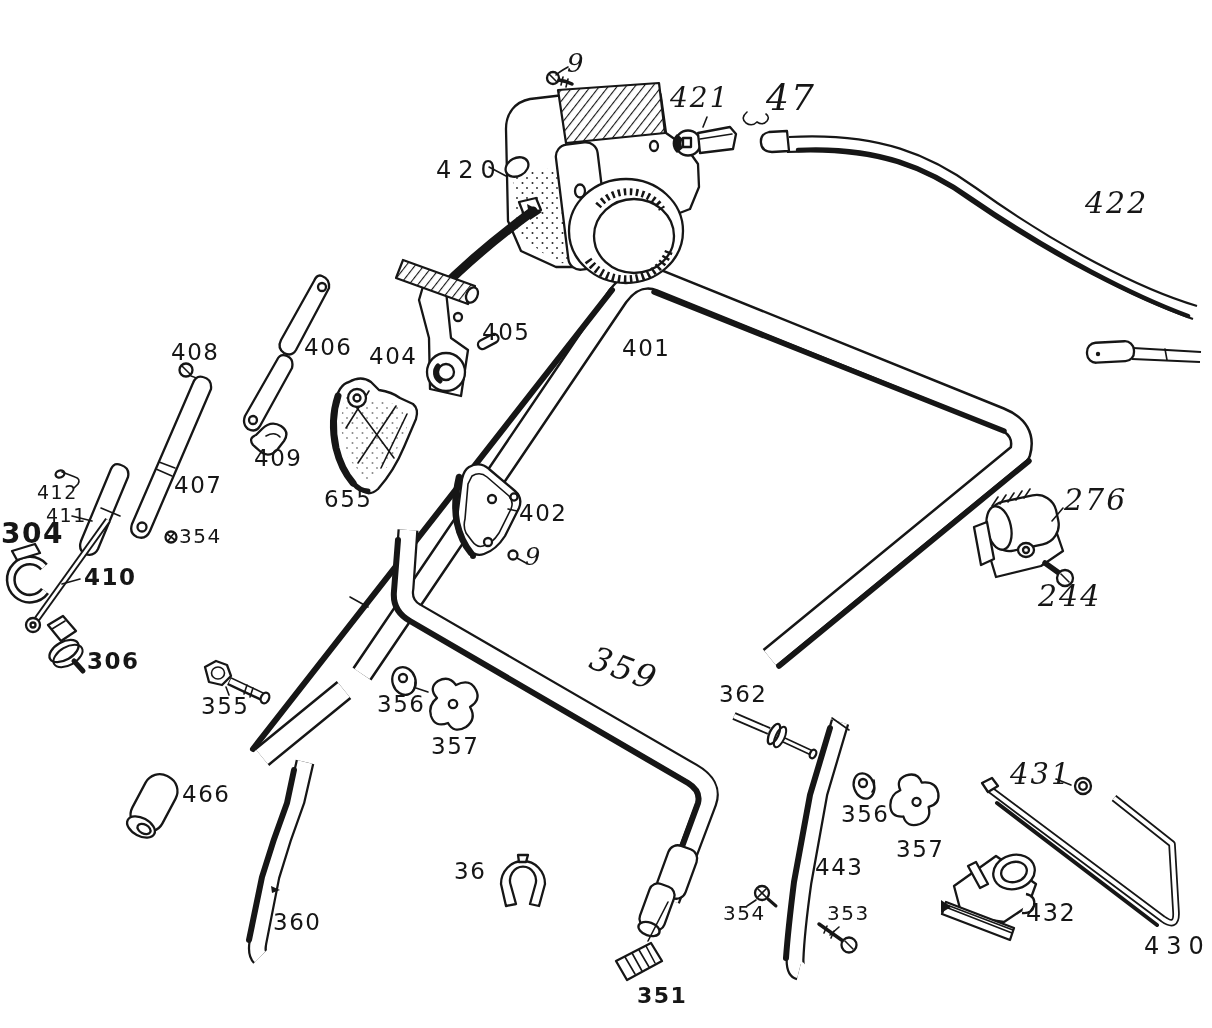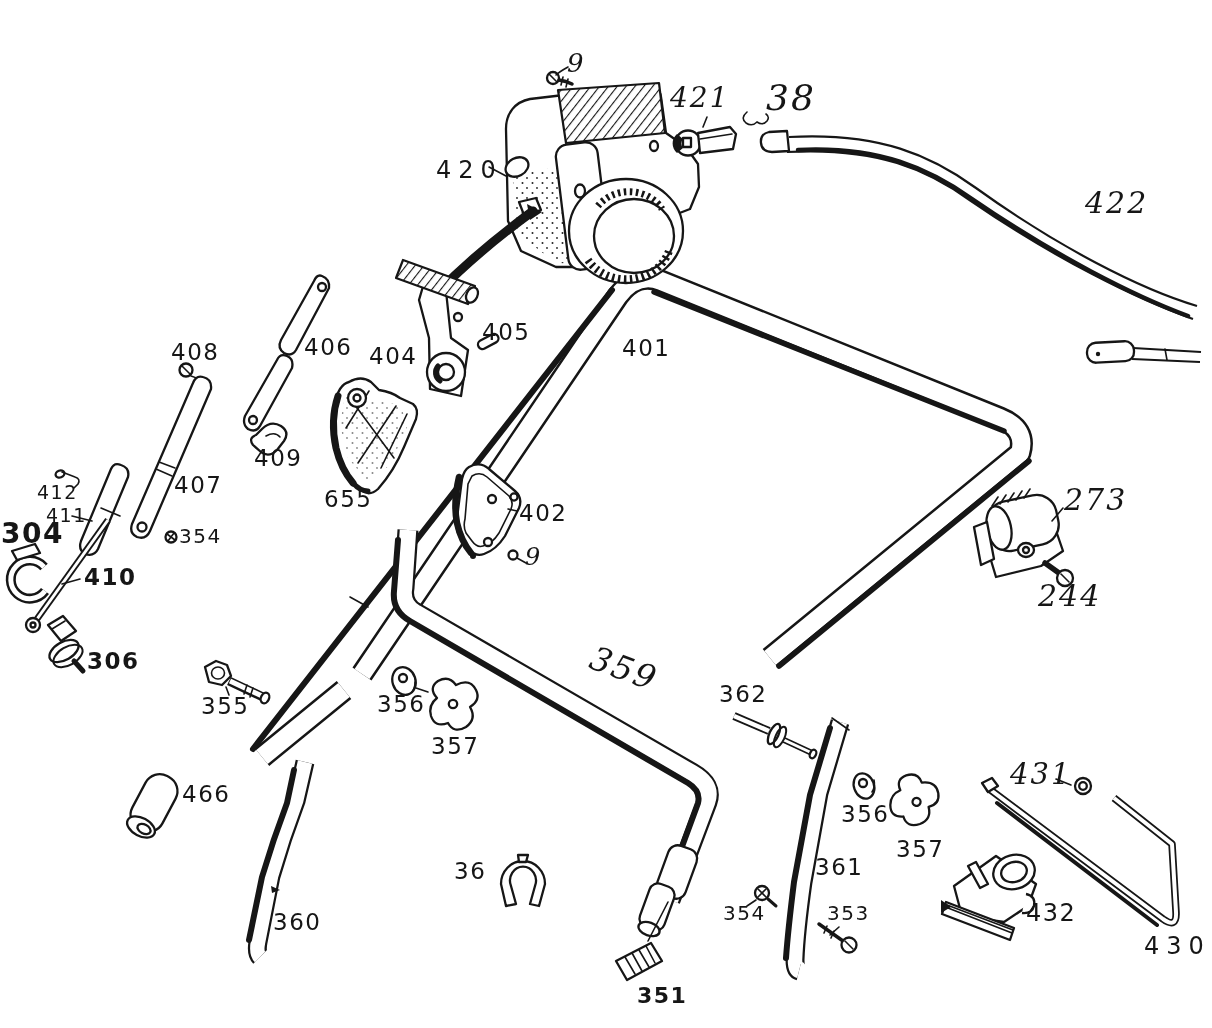--- a/index.html
+++ b/index.html
@@ -318,52 +318,52 @@
     <path class="thin" d="M1056,779 L1071,785"></path>
     <path class="thin" d="M226,687 L229,695"></path>
     <path class="thin" d="M416,688 L428,692"></path>
     <path class="thin" d="M839,927 L830,935"></path>
     <path class="thin" d="M747,906 L756,900"></path>
   </g>
 </svg>
 
 <span class="lbl hand" style="left:567px;top:50px;font-size:26px;">9</span>
 <span class="lbl hand" style="left:670px;top:84px;font-size:28px;">421</span>
-<span class="lbl hand" style="left:766px;top:80px;font-size:36px;">38</span>
+<span class="lbl hand" style="left:766px;top:80px;font-size:36px;">47</span>
 <span class="lbl sp" style="left:436px;top:158px;font-size:24px;">420</span>
 <span class="lbl hand" style="left:1085px;top:188px;font-size:30px;">422</span>
 <span class="lbl" style="left:171px;top:341px;">408</span>
 <span class="lbl" style="left:304px;top:336px;">406</span>
 <span class="lbl" style="left:369px;top:333px;margin-top:12px;">404</span>
 <span class="lbl" style="left:482px;top:321px;">405</span>
 <span class="lbl" style="left:622px;top:337px;">401</span>
 <span class="lbl" style="left:254px;top:447px;">409</span>
 <span class="lbl" style="left:324px;top:488px;">655</span>
 <span class="lbl" style="left:174px;top:474px;">407</span>
 <span class="lbl" style="left:37px;top:483px;font-size:19px;">412</span>
 <span class="lbl" style="left:46px;top:506px;font-size:19px;">411</span>
 <span class="lbl b" style="left:1px;top:520px;font-size:28px;">304</span>
 <span class="lbl" style="left:179px;top:526px;font-size:20px;">354</span>
 <span class="lbl b" style="left:84px;top:566px;">410</span>
 <span class="lbl" style="left:519px;top:502px;">402</span>
 <span class="lbl hand" style="left:525px;top:545px;font-size:24px;">9</span>
-<span class="lbl hand" style="left:1064px;top:485px;font-size:30px;">273</span>
+<span class="lbl hand" style="left:1064px;top:485px;font-size:30px;">276</span>
 <span class="lbl hand" style="left:1038px;top:581px;font-size:30px;">244</span>
 <span class="lbl b" style="left:87px;top:650px;">306</span>
 <span class="lbl" style="left:201px;top:695px;">355</span>
 <span class="lbl" style="left:377px;top:693px;">356</span>
 <span class="lbl hand" style="left:597px;top:641px;font-size:33px;transform:rotate(20deg);transform-origin:left top;">359</span>
 <span class="lbl" style="left:431px;top:735px;">357</span>
 <span class="lbl" style="left:719px;top:683px;">362</span>
 <span class="lbl" style="left:182px;top:783px;">466</span>
 <span class="lbl hand" style="left:1010px;top:760px;font-size:29px;">431</span>
 <span class="lbl" style="left:841px;top:803px;">356</span>
 <span class="lbl" style="left:896px;top:838px;">357</span>
 <span class="lbl" style="left:454px;top:860px;">36</span>
-<span class="lbl" style="left:815px;top:856px;">361</span>
+<span class="lbl" style="left:815px;top:856px;">443</span>
 <span class="lbl" style="left:273px;top:911px;">360</span>
 <span class="lbl" style="left:723px;top:903px;font-size:20px;">354</span>
 <span class="lbl" style="left:827px;top:903px;font-size:20px;">353</span>
 <span class="lbl b" style="left:637px;top:985px;font-size:22px;">351</span>
 <span class="lbl" style="left:1026px;top:901px;font-size:24px;">432</span>
 <span class="lbl sp" style="left:1144px;top:934px;font-size:24px;">430</span>
 
 </div>
 
 </body></html>

